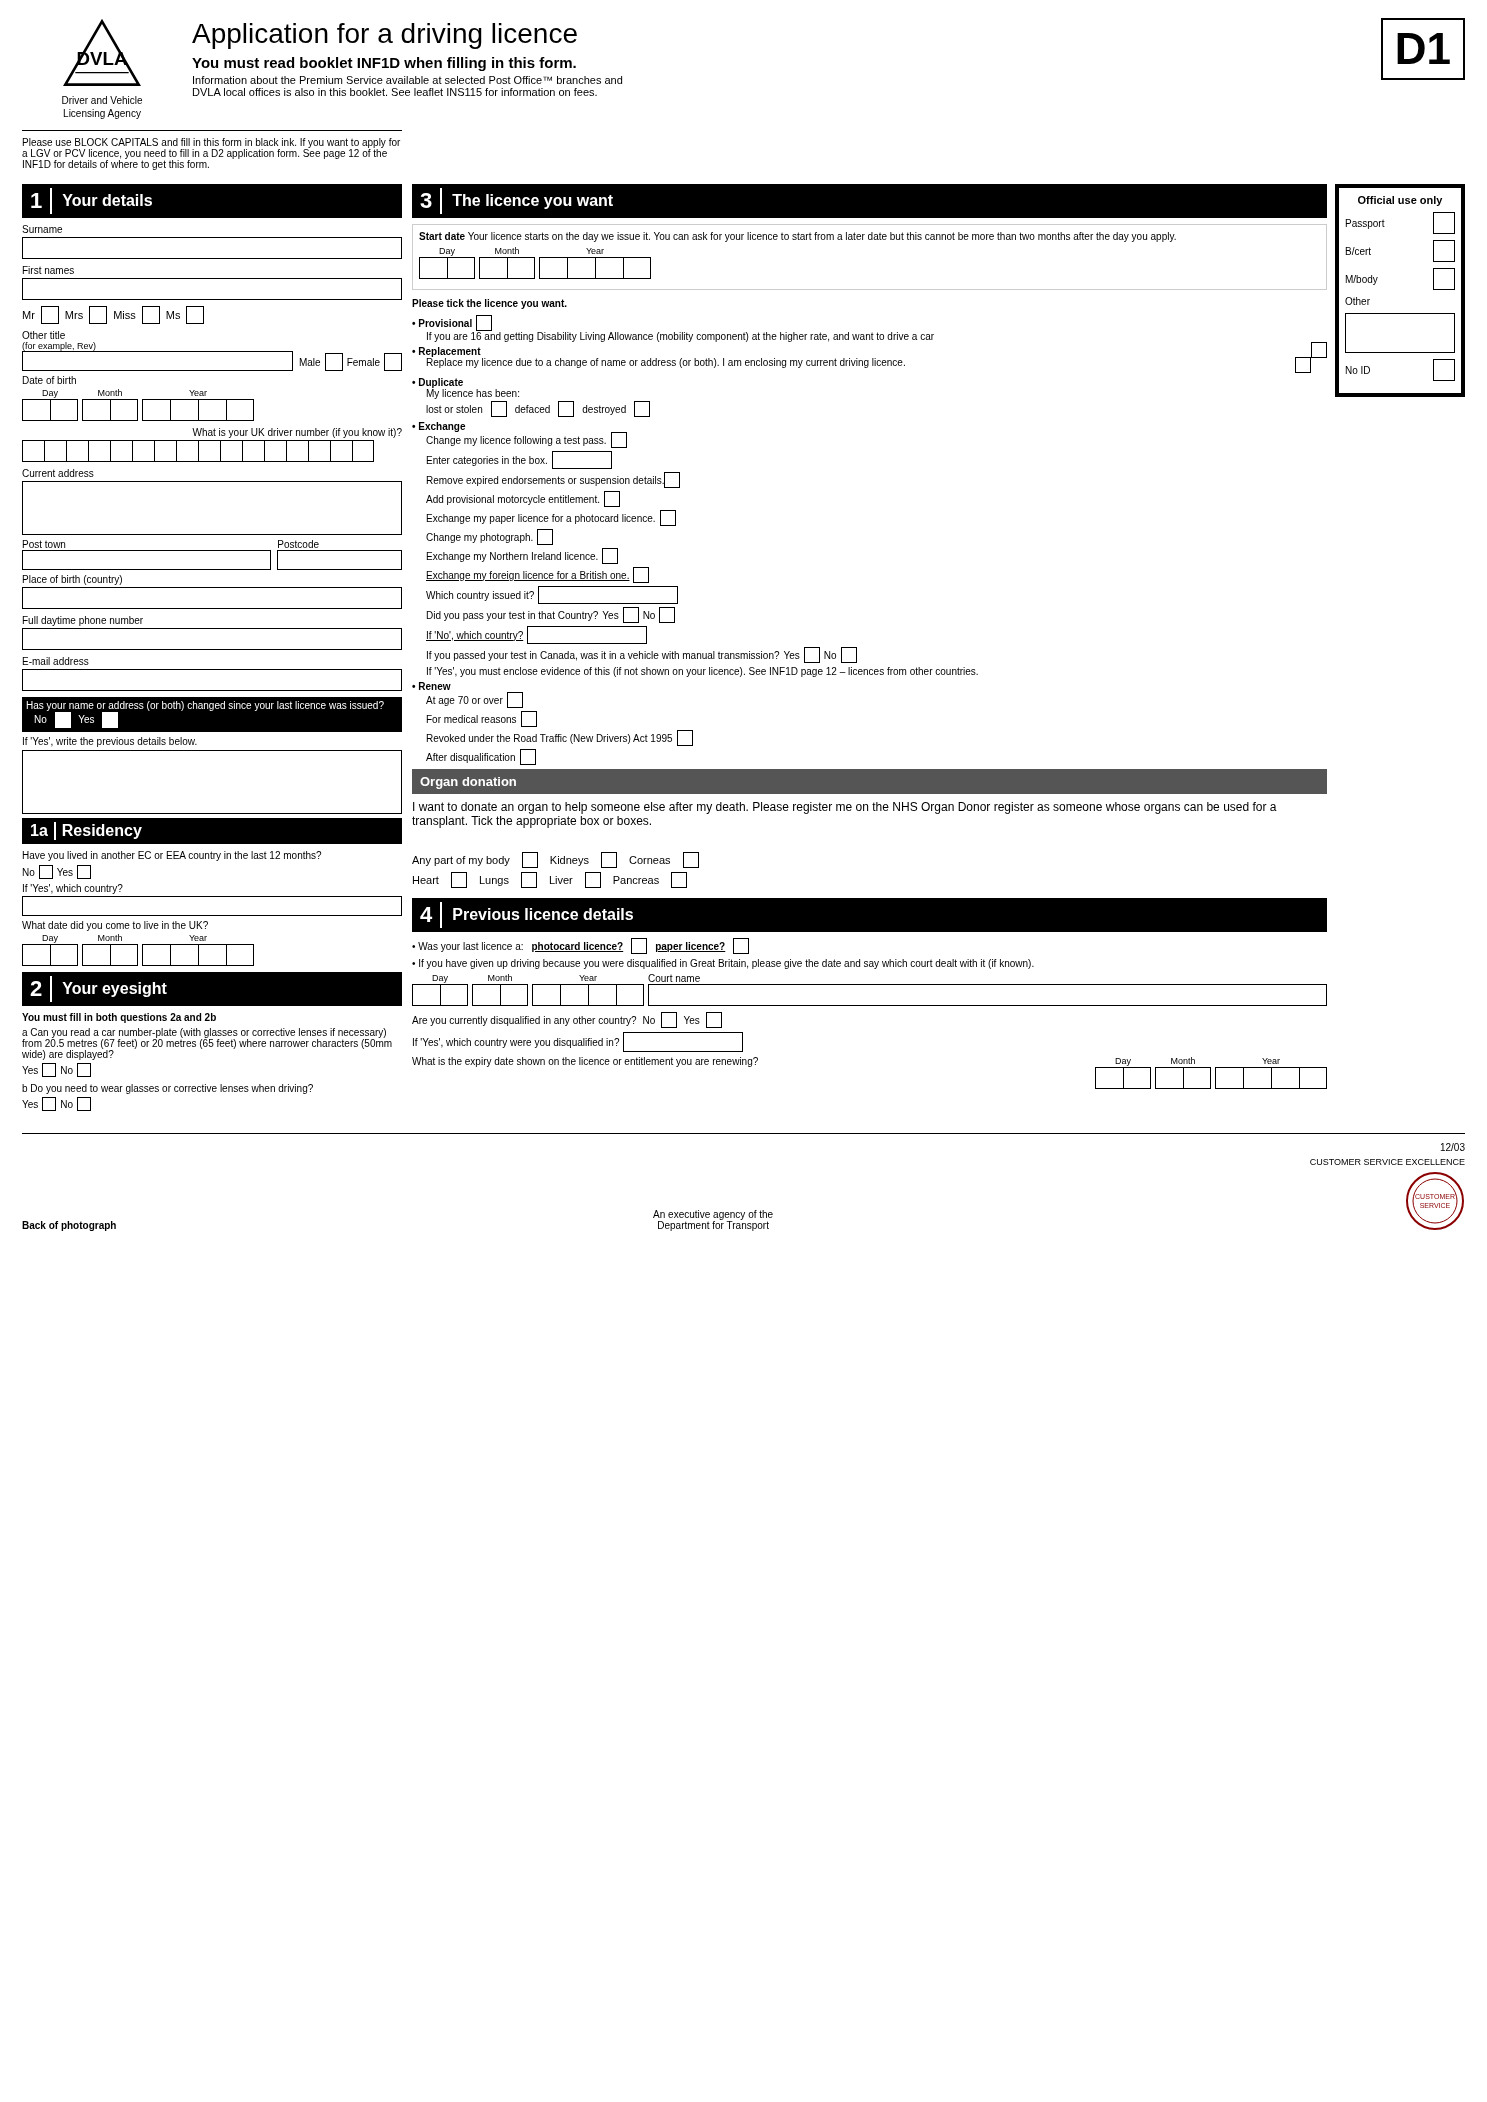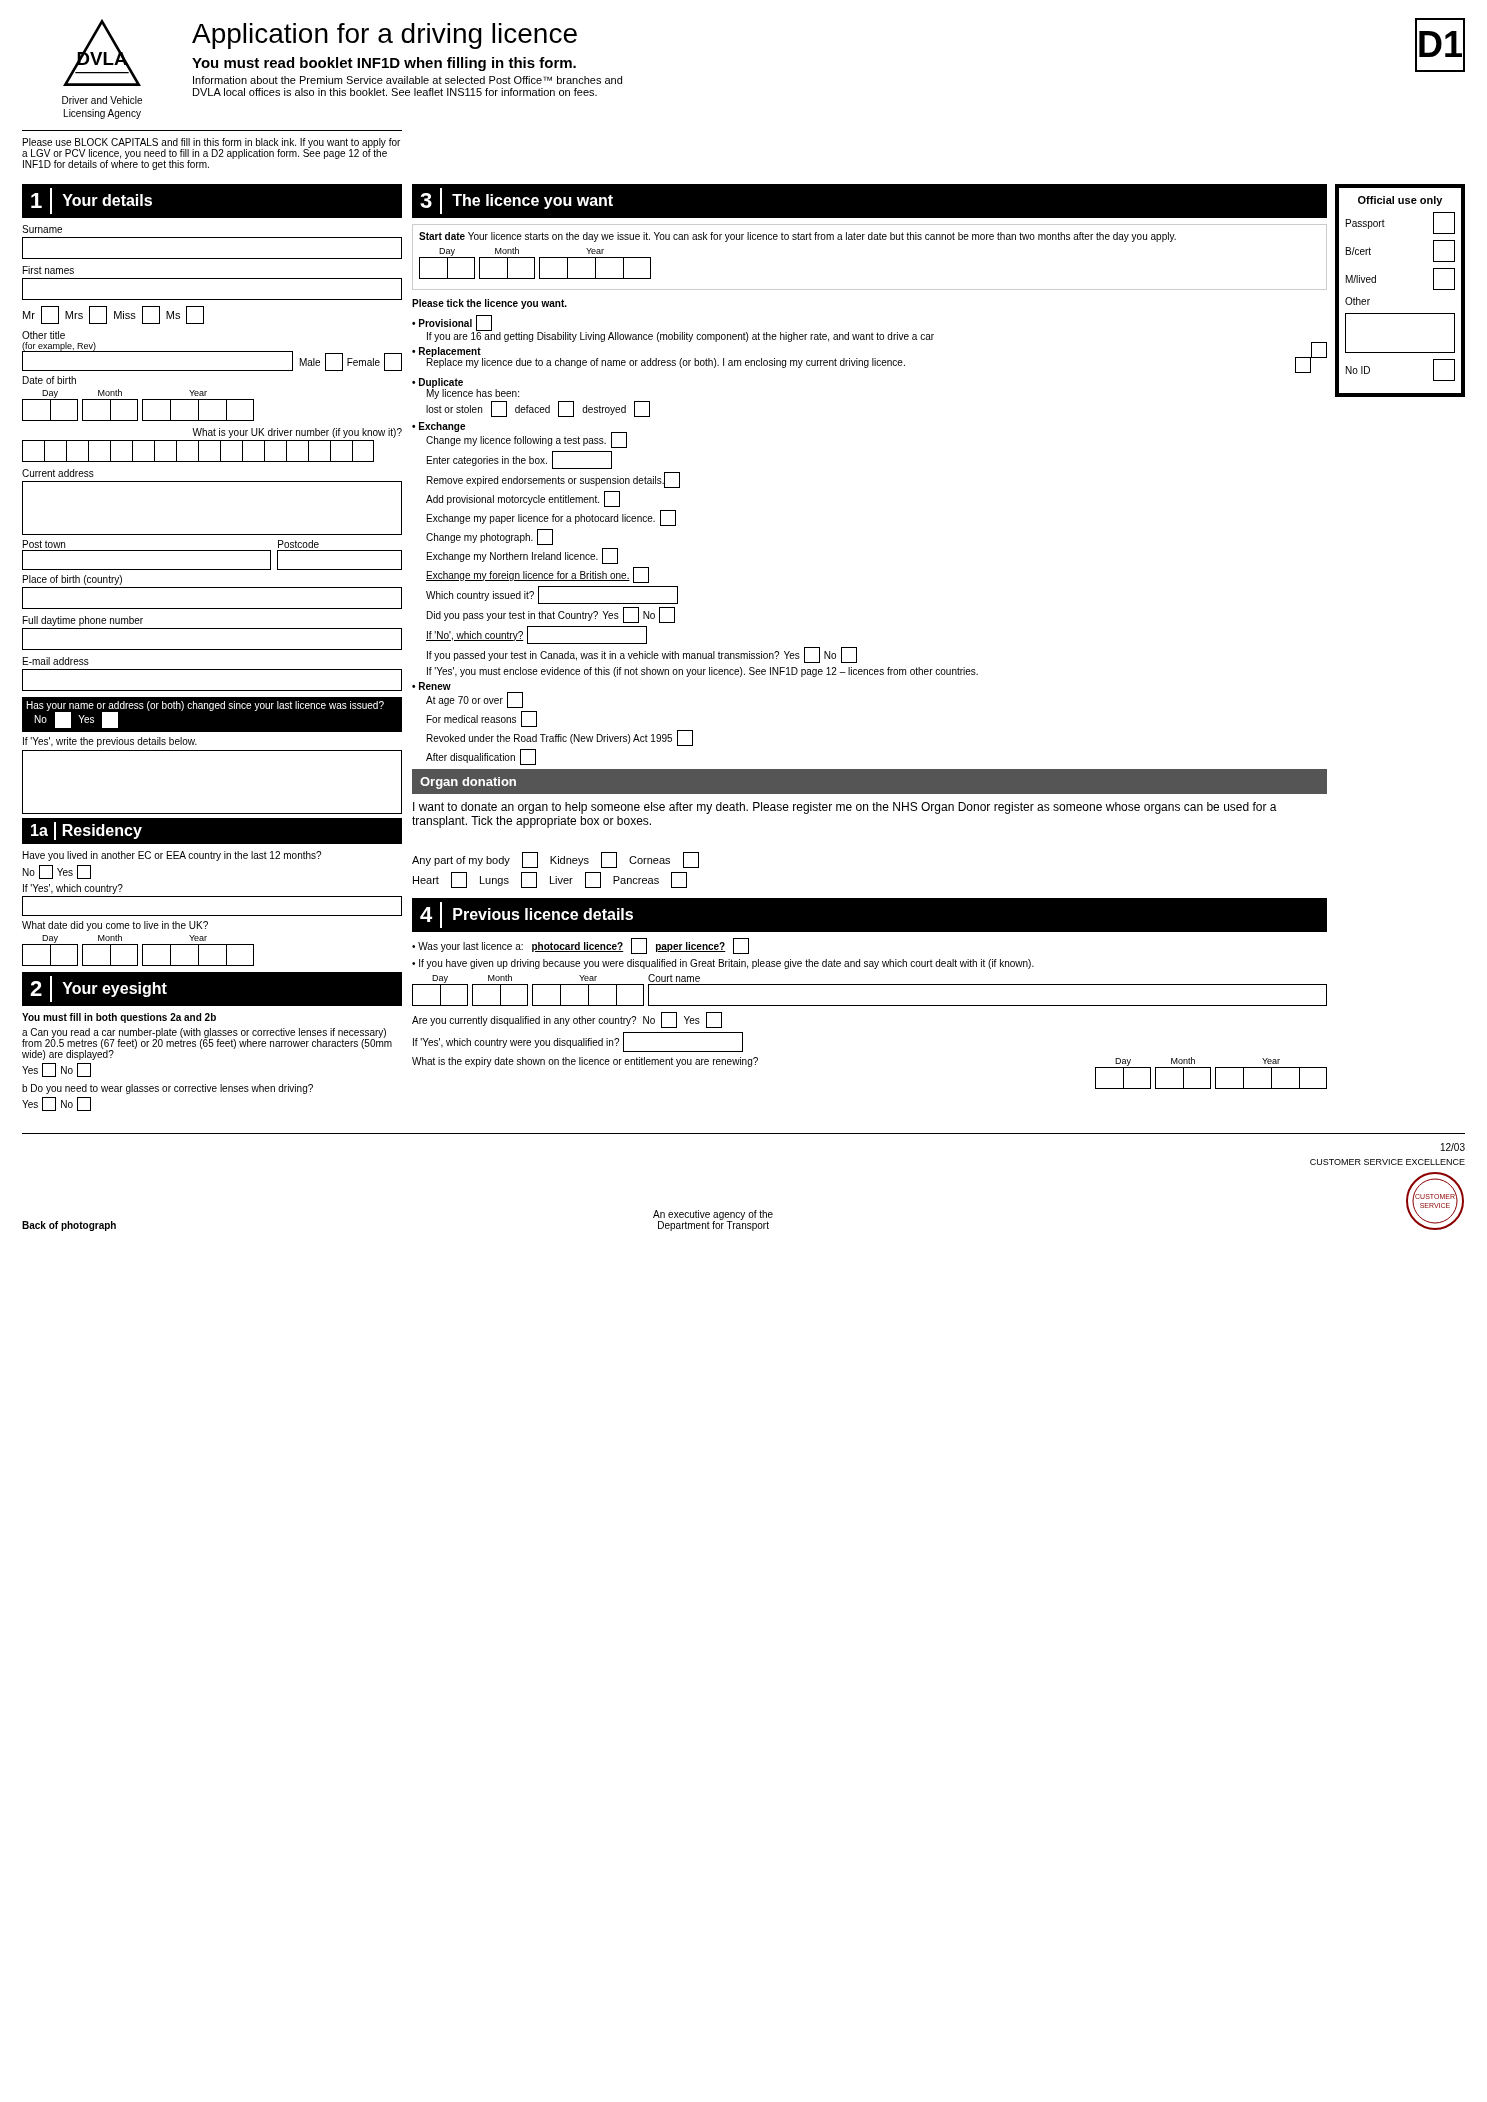--- a/index.html
+++ b/index.html
@@ -49,24 +49,24 @@
     }
     .header-text .bold-line {
       font-size: 15px;
       font-weight: bold;
       margin-bottom: 3px;
     }
     .header-text .small-line {
       font-size: 11px;
     }
     .d1-badge {
-      font-size: 36px;
+      font-size: 44px;
       font-weight: bold;
       border: 2px solid #000;
-      padding: 4px 0;
+      padding: 4px 12px;
       align-self: flex-start;
     }
     
     .intro-text {
       font-size: 10px;
       border-top: 1px solid #000;
       padding: 6px 0;
       margin-bottom: 8px;
       max-width: 380px;
     }
@@ -814,21 +814,21 @@
             <div style="font-size:11px; font-weight:bold; margin-bottom:6px; text-align:center;">Official use only</div>
             <div class="official-row">
               <span>Passport</span>
               <div class="official-checkbox"></div>
             </div>
             <div class="official-row">
               <span>B/cert</span>
               <div class="official-checkbox"></div>
             </div>
             <div class="official-row">
-              <span>M/lived</span>
+              <span>M/body</span>
               <div class="official-checkbox"></div>
             </div>
             <div class="official-row">
               <span>Other</span>
             </div>
             <div style="border:1px solid #000; height:40px; margin-bottom:6px;"></div>
             <div class="official-row">
               <span>No ID</span>
               <div class="official-checkbox"></div>
             </div>

